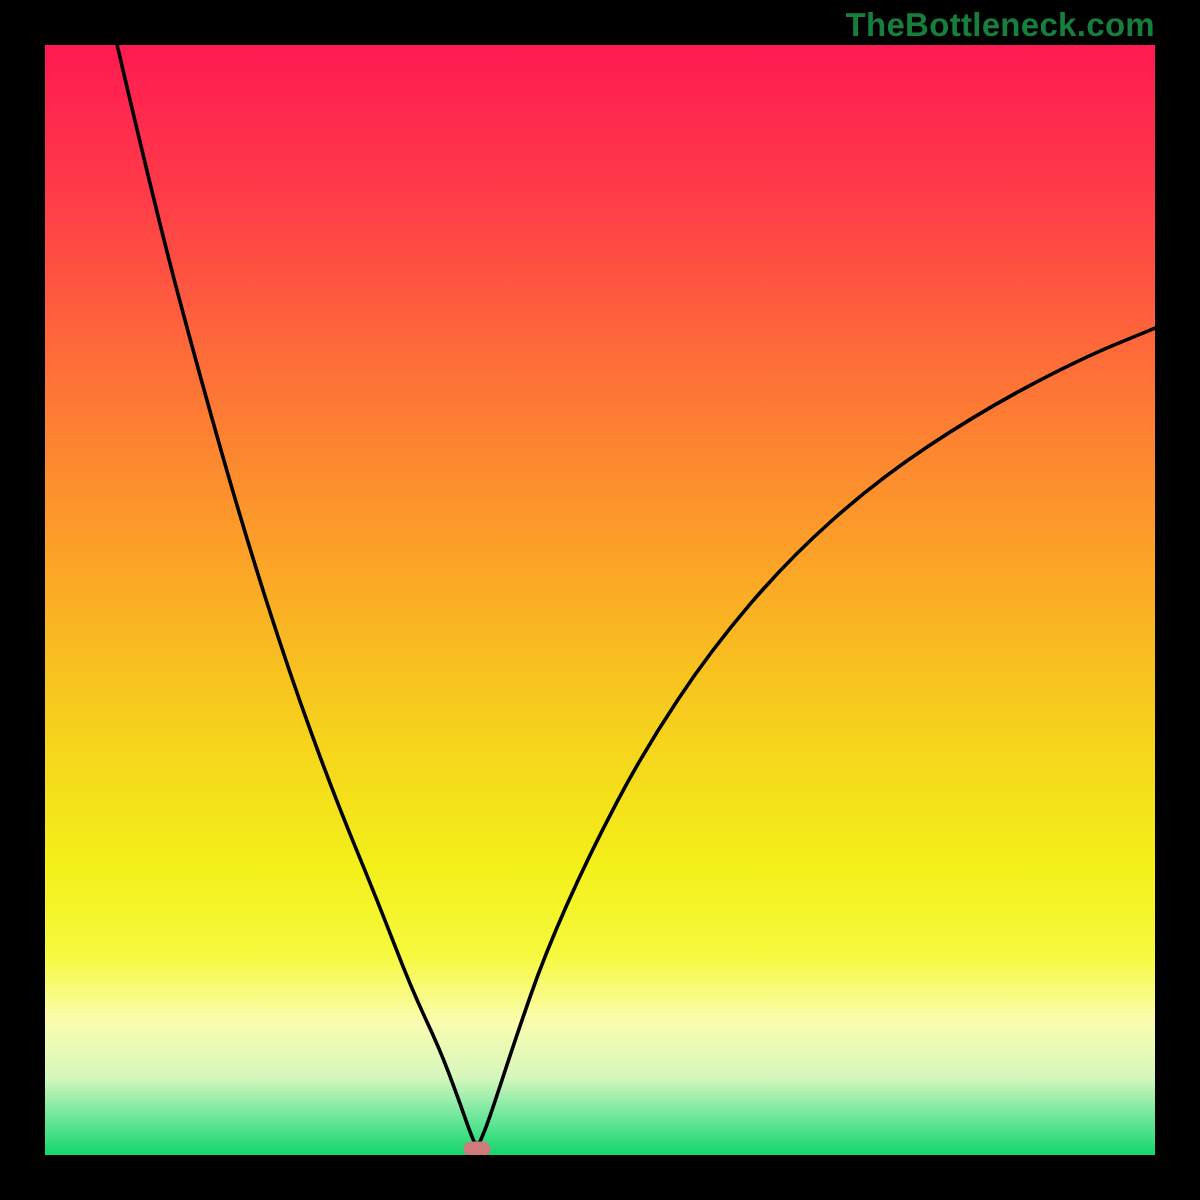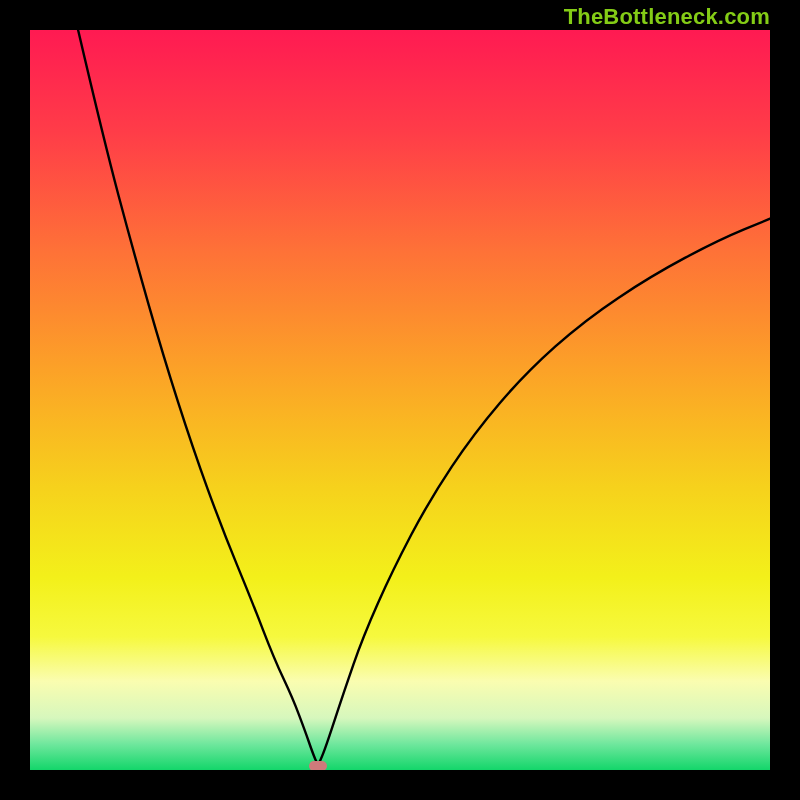--- a/index.html
+++ b/index.html
@@ -26,21 +26,21 @@
     overflow: hidden;
   }
   .gradient-bg {
     position: absolute;
     left: 0; top: 0; right: 0; bottom: 0;
   }
   .watermark {
     position: absolute;
     top: 4px;
     right: 30px;
-    color: #84cc16;
+    color: #15803d;
     font-size: 22px;
     font-weight: 600;
     letter-spacing: 0.2px;
     user-select: none;
   }
   svg.curve {
     position: absolute;
     left: 0; top: 0;
     width: 740px; height: 740px;
   }

